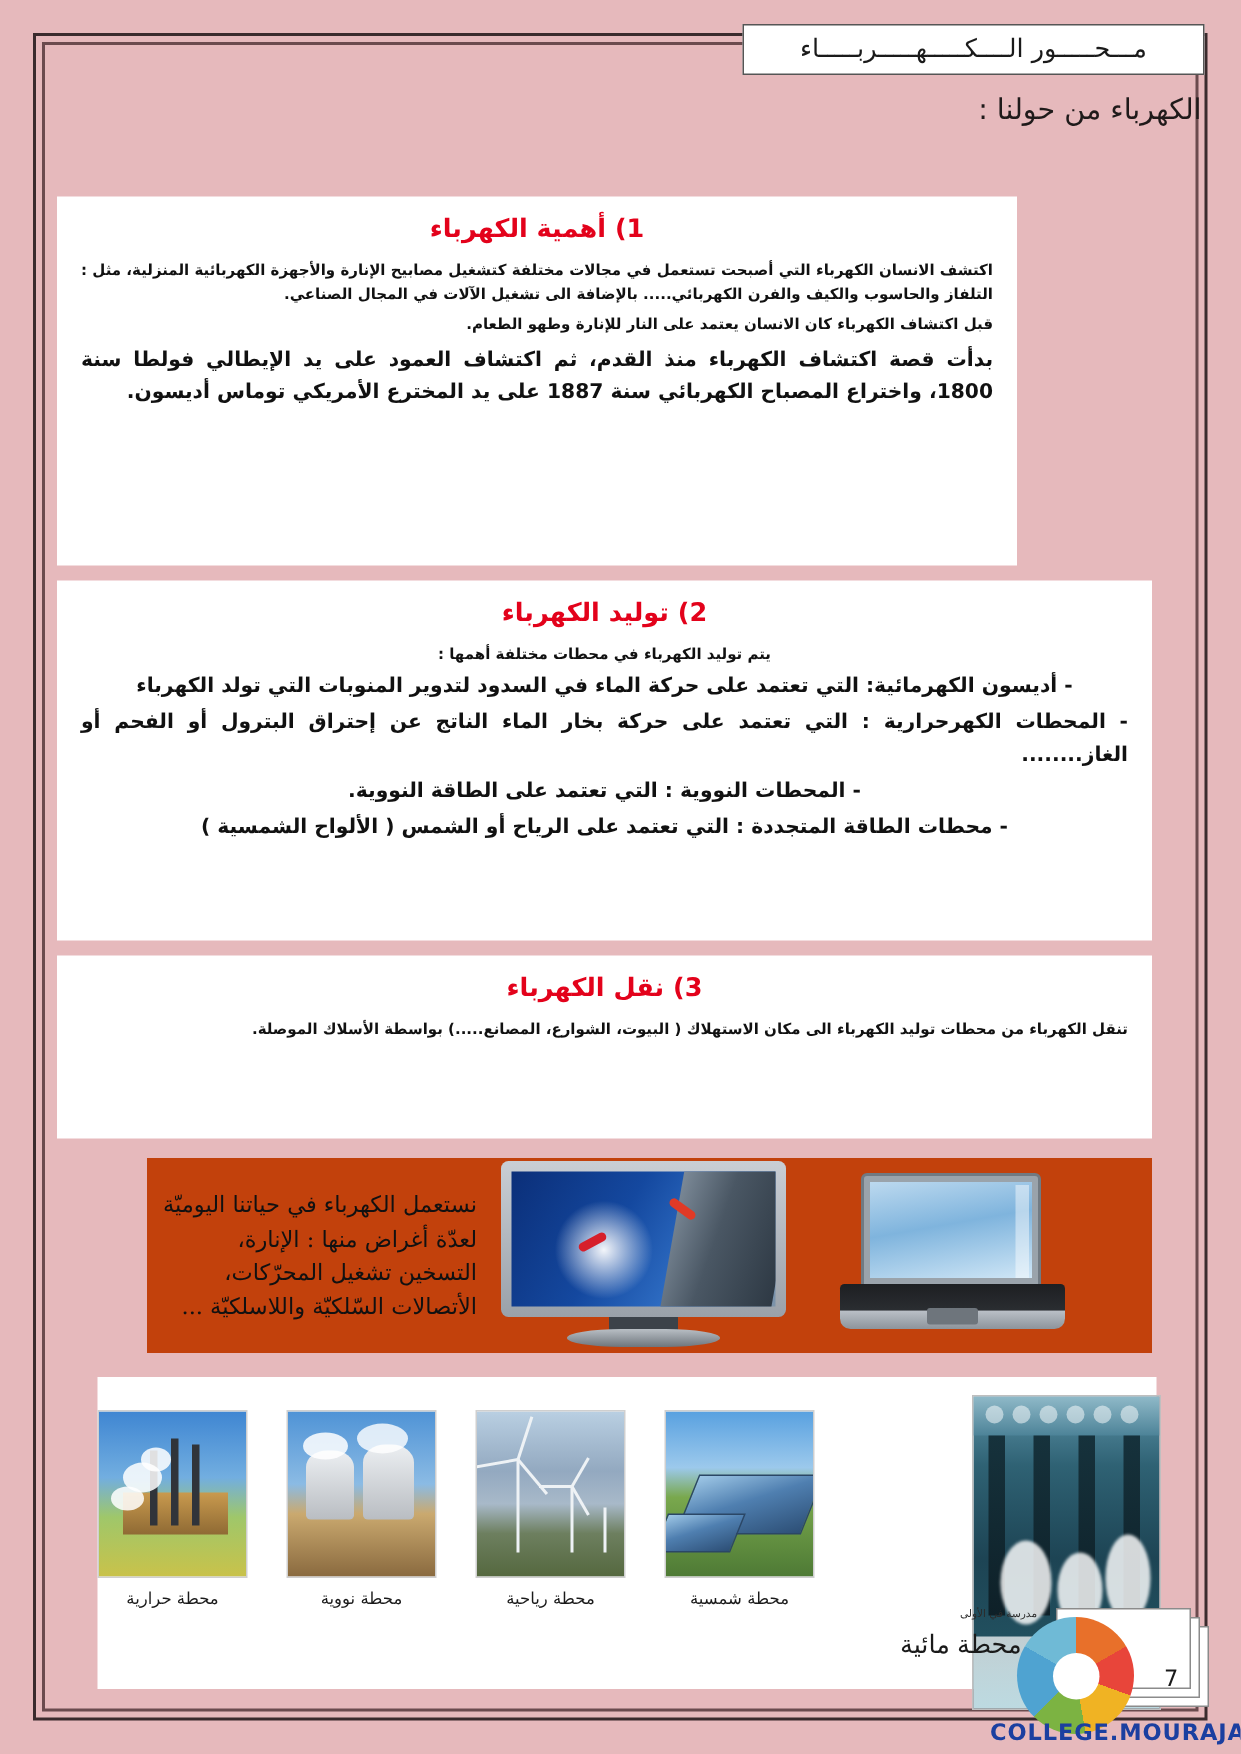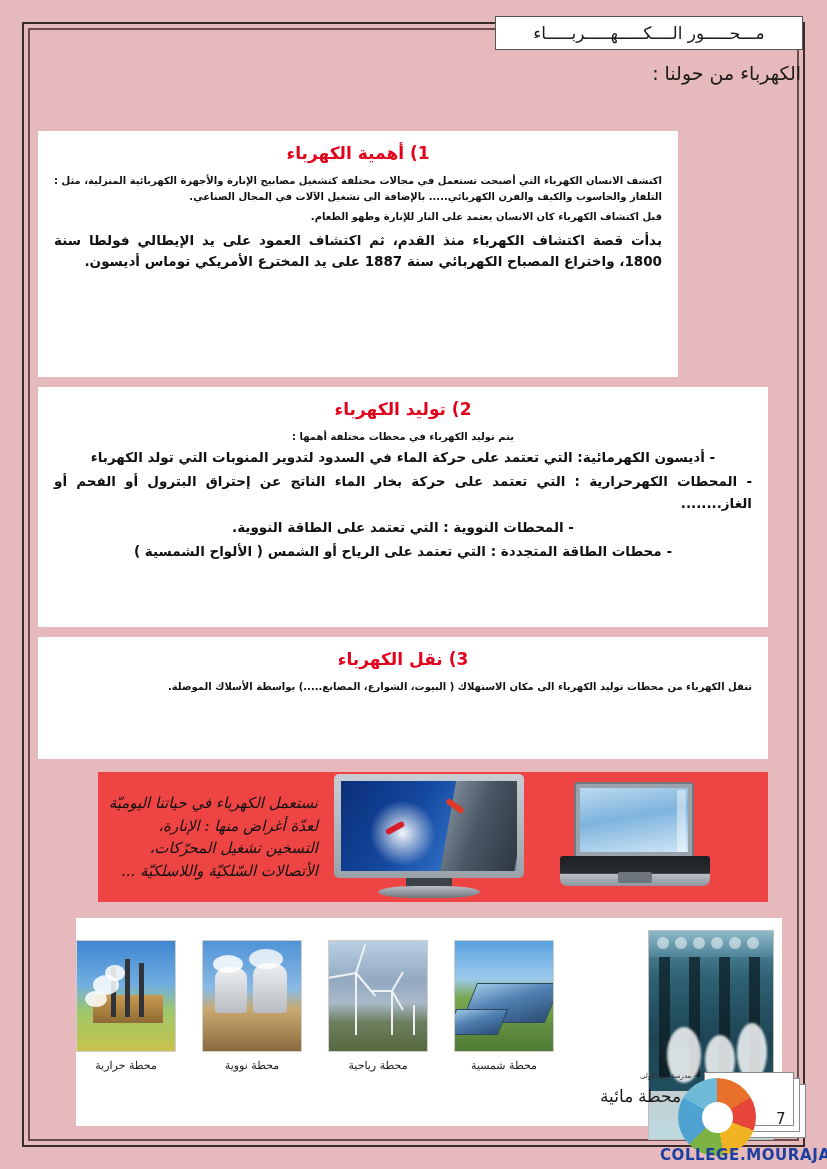--- a/index.html
+++ b/index.html
@@ -101,27 +101,26 @@
   }
   .body-line.center { text-align: center; }
   .body-line.right  { text-align: right; }
   .body-line.small  { font-size: 13.5px; }
 
   .para-block { margin-bottom: 4px; }
 
   
   .media-panel {
     position: absolute;
-    background: #ef4444;
+    background: #c2410c;
     display: flex;
     flex-direction: row-reverse;
     align-items: center;
     box-sizing: border-box;
     padding: 6px 10px;
-    font-style: italic;
   }
   .media-caption {
     flex: 0 0 auto;
     width: 210px;
     font-size: 15px;
     line-height: 1.5;
     color: #111;
     text-align: right;
     padding-right: 6px;
     font-family: "DejaVu Serif", serif;
@@ -457,21 +456,21 @@
 
   <div class="laptop">
     <div class="lid">
       <div class="screen"></div>
     </div>
     <div class="base"></div>
     <div class="pad"></div>
   </div>
 </div>
 
-<div class="gallery-panel" style="left:76px; top:918px; width:706px; height:208px;">
+<div class="gallery-panel" style="left:65px; top:918px; width:706px; height:208px;">
 
   <div class="gallery-row">
 
     <div class="gal-item">
       <div class="gal-img img-thermal">
         <div class="bld"></div>
         <div class="stack" style="left:34px; height:50px;"></div>
         <div class="stack" style="left:48px; height:58px;"></div>
         <div class="stack" style="left:62px; height:54px;"></div>
         <div class="smoke" style="left:16px; bottom:56px; width:26px; height:20px;"></div>

